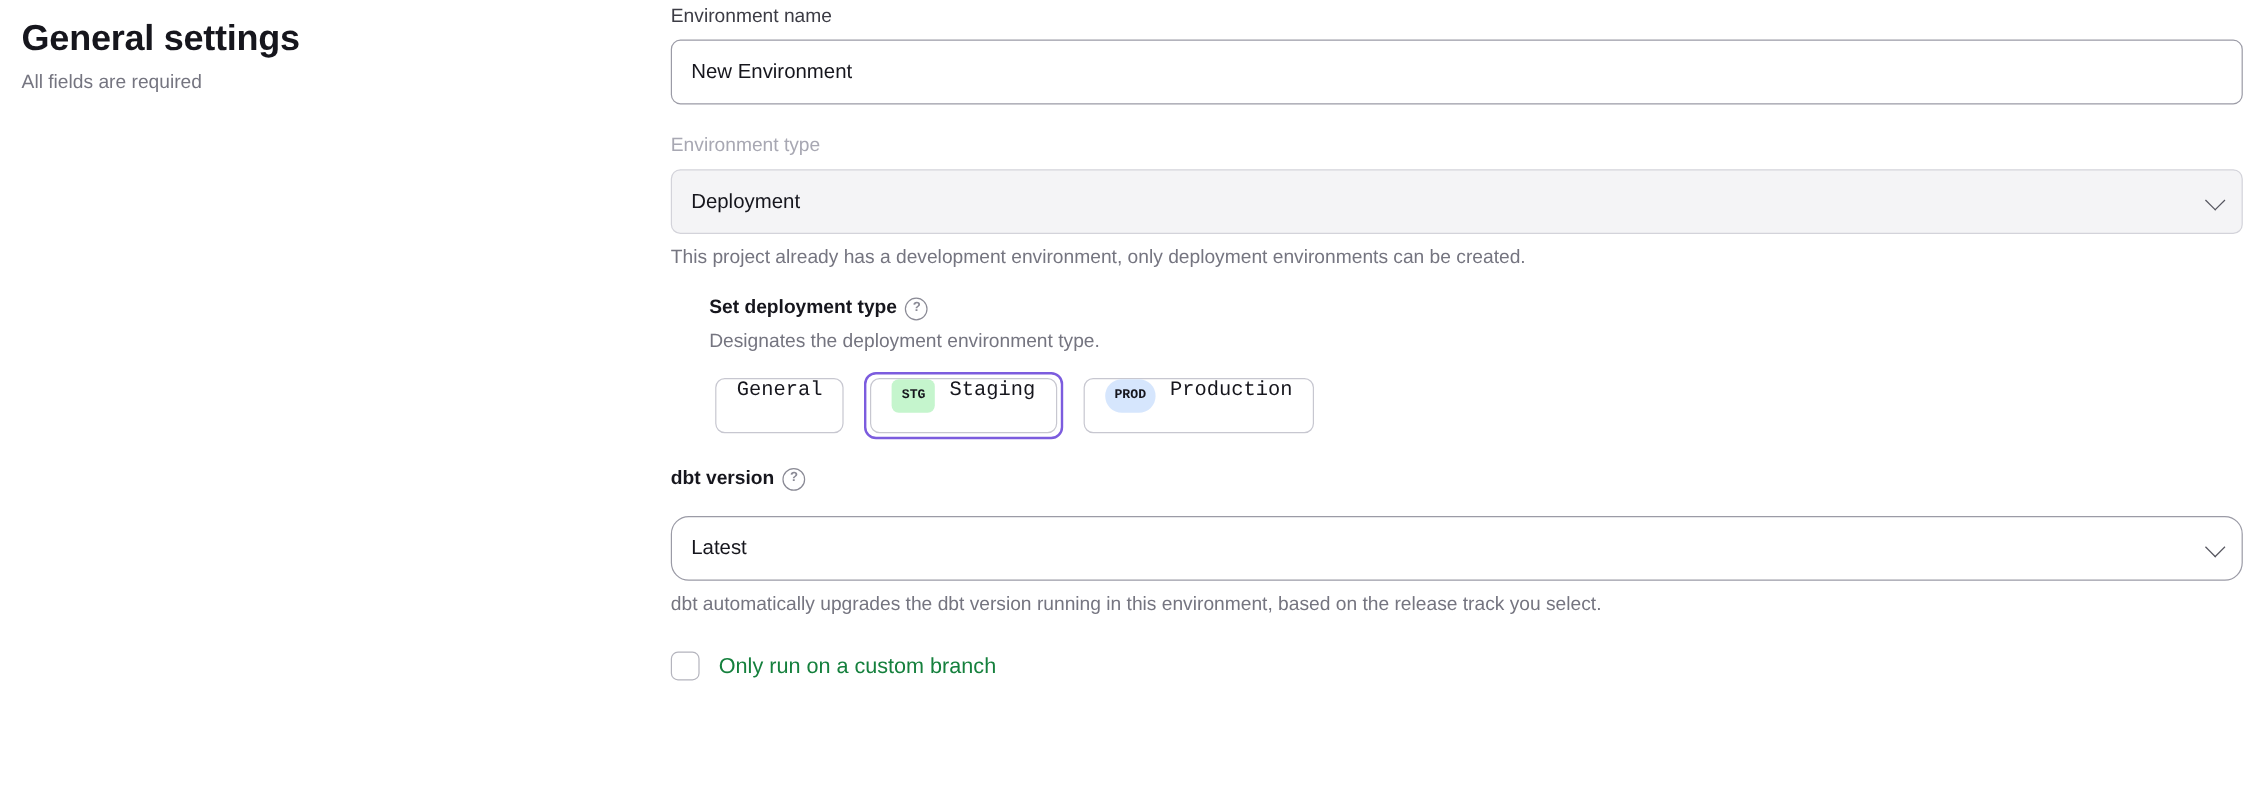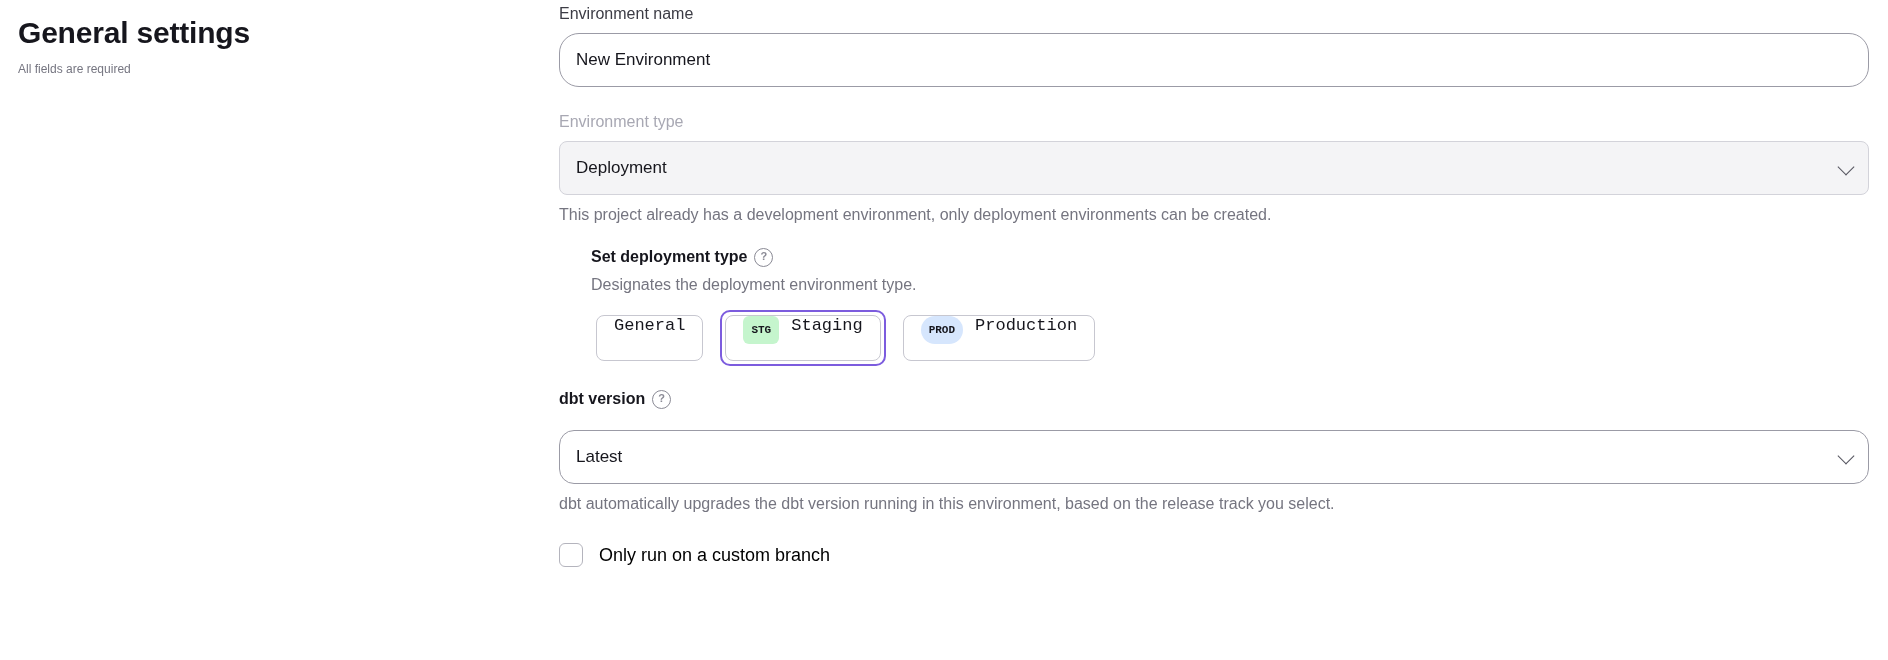--- a/index.html
+++ b/index.html
@@ -31,21 +31,21 @@
   }
   .page-title {
     font-size: 30px;
     line-height: 38px;
     font-weight: 700;
     letter-spacing: -0.2px;
     color: #16161d;
     margin: 0;
   }
   .page-subtitle {
-    font-size: 12px;
+    font-size: 16px;
     line-height: 22px;
     color: #757580;
     margin-top: 6px;
   }
 
   
   .form-col {
     position: absolute;
     left: 559px;
     top: 3px;
@@ -85,21 +85,21 @@
     display: inline-block;
     font-family: "Liberation Sans", sans-serif;
     flex: none;
   }
 
   .text-input {
     box-sizing: border-box;
     width: 1310px;
     height: 54px;
     border: 1px solid #9b9ba6;
-    border-radius: 20px;
+    border-radius: 8px;
     background: #ffffff;
     font-size: 17px;
     color: #16161d;
     padding: 0 16px;
     font-family: "Liberation Sans", sans-serif;
     outline: none;
     display: flex;
     align-items: center;
   }
 
@@ -197,21 +197,21 @@
     box-sizing: border-box;
     border: 1.5px solid #b4b4bd;
     border-radius: 6px;
     background: #ffffff;
     flex: none;
     cursor: pointer;
   }
   .check-label {
     font-size: 18px;
     line-height: 24px;
-    color: #000000;
+    color: #15803d;
     cursor: pointer;
   }
 </style>
 </head>
 <body>
 
 <div class="page">
 
   <div class="left-col">
     <h1 class="page-title">General settings</h1>

